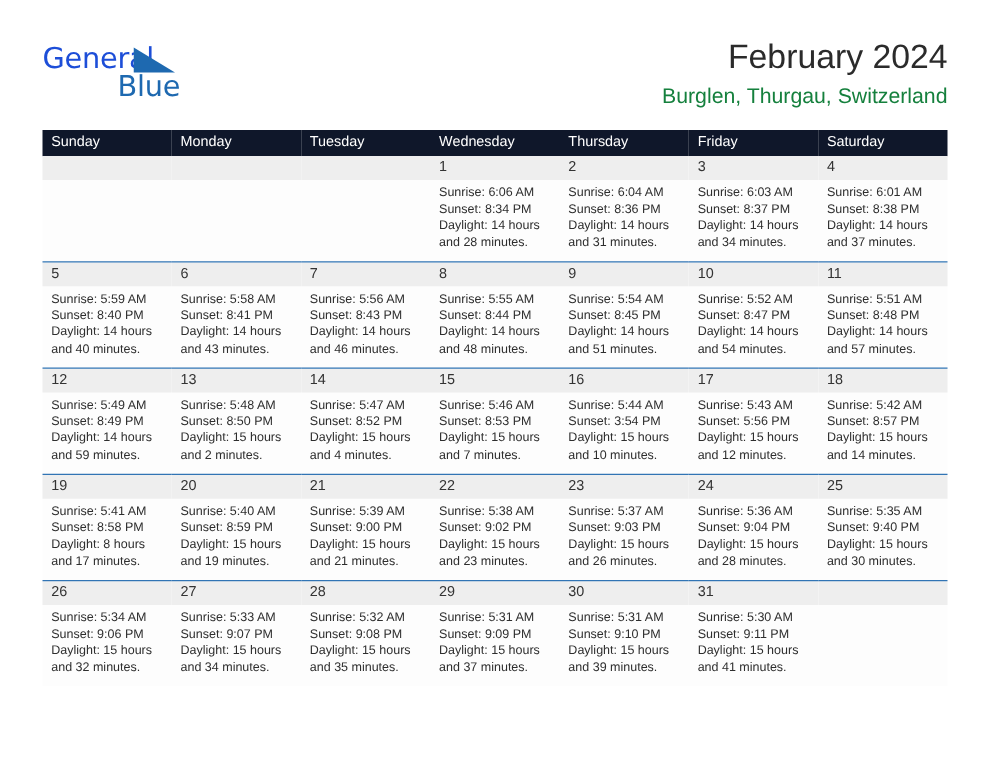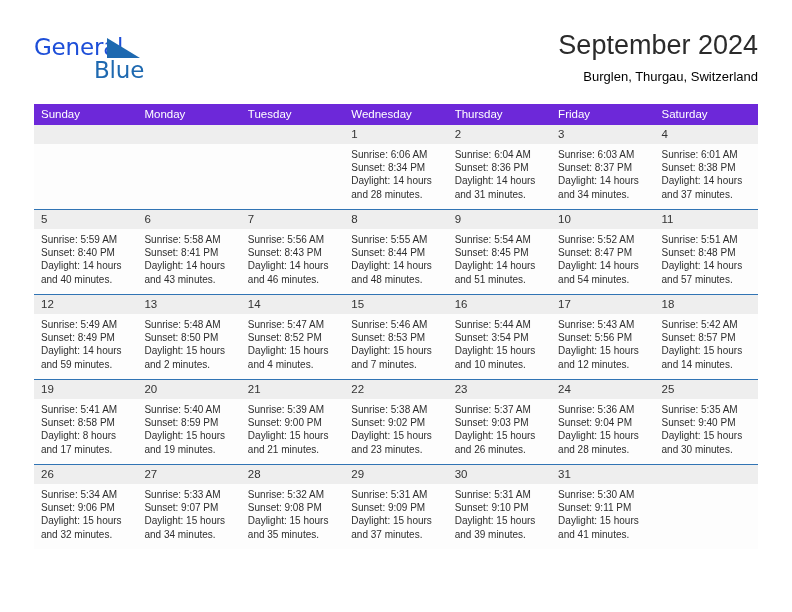--- a/index.html
+++ b/index.html
@@ -70,38 +70,38 @@
     text-align: right;
   }
   .cal-title {
     font-size: 27px;
     color: #2b2b2b;
     font-weight: normal;
     line-height: 34px;
     white-space: nowrap;
   }
   .cal-subtitle {
-    font-size: 13px;
-    color: #000000;
+    font-size: 17px;
+    color: #15803d;
     line-height: 22px;
     margin-top: 4px;
     white-space: nowrap;
   }
 
   
   .calendar {
     position: absolute;
     left: 34px;
     top: 104px;
     width: 724px;
     border-collapse: collapse;
     table-layout: fixed;
   }
   .calendar th {
-    background: #6d28d9;
+    background: #0f172a;
     color: #ffffff;
     font-size: 11.5px;
     font-weight: normal;
     text-align: left;
     padding: 4px 0 5px 7px;
     height: 12px;
     border: none;
   }
   .calendar td {
     vertical-align: top;
@@ -145,21 +145,21 @@
 
   <div class="top">
 
     <div class="brand">
       <span class="brand-general">General</span>
       <span class="brand-tri"></span>
       <span class="brand-blue">Blue</span>
     </div>
 
     <div class="title-wrap">
-      <div class="cal-title">September 2024</div>
+      <div class="cal-title">February 2024</div>
       <div class="cal-subtitle">Burglen, Thurgau, Switzerland</div>
     </div>
 
   </div>
 
   <table class="calendar">
     <thead>
       <tr>
         <th>Sunday</th>
         <th>Monday</th>

